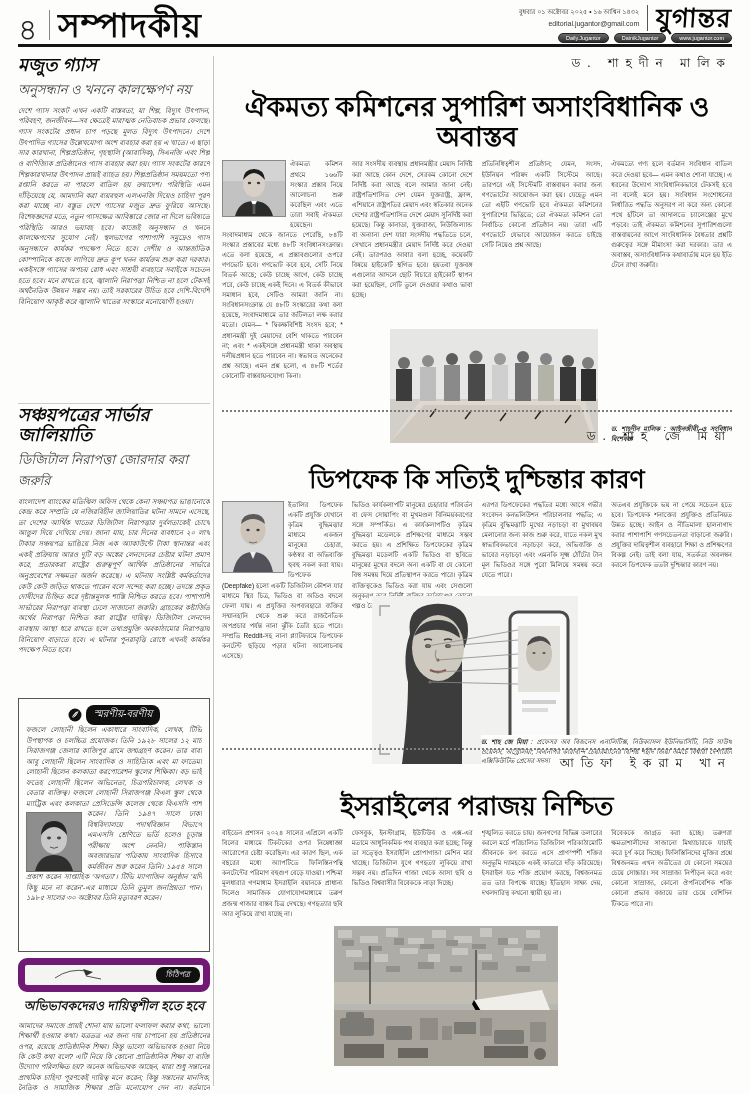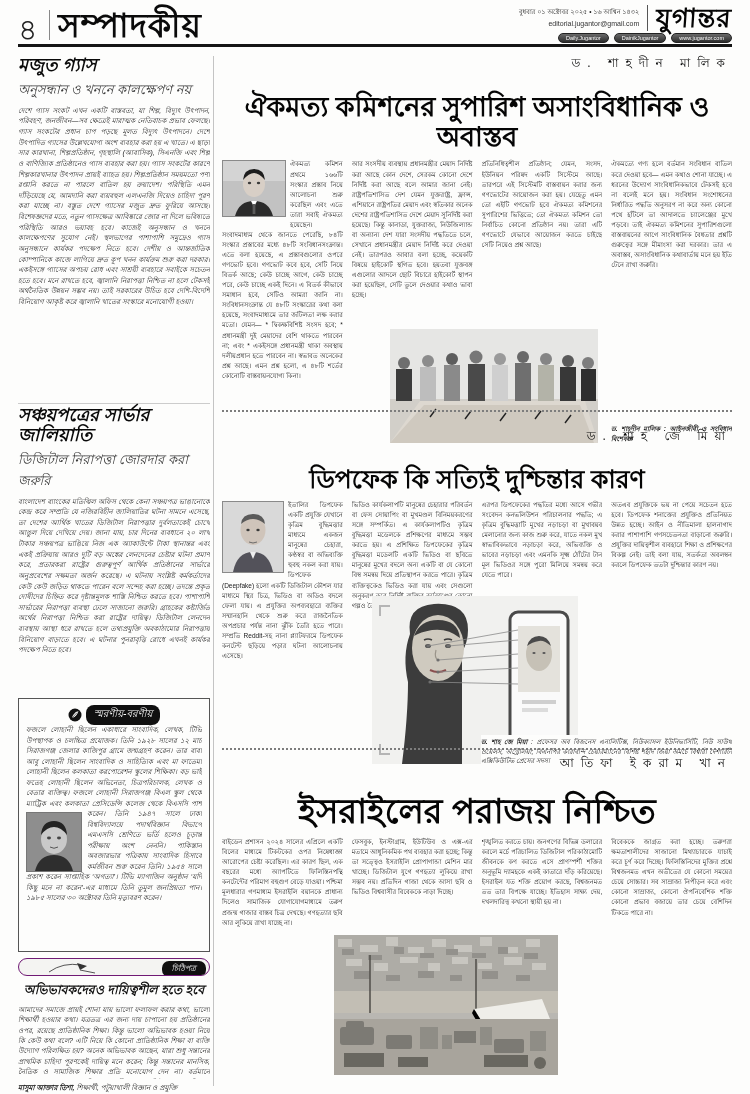--- a/index.html
+++ b/index.html
@@ -36,35 +36,35 @@
   .ed2 .lbody { height:238px; }
 
   .memorial { top:698px; height:254px; border:1px solid #555; padding:6px 7px; }
   .mem-head { display:flex; justify-content:center; align-items:center; gap:4px; }
   .mem-pill { background:#101010; color:#fff; font-size:10px; padding:1px 8px 2px; border-radius:8px; }
   .mem-title { font-size:15px; font-weight:bold; margin:6px 0 3px; }
   .mem-body { font-size:7px; line-height:1.5; text-align:justify; color:#1c1c1c; overflow:hidden; height:176px; }
   .mem-photo { float:left; width:56px; height:60px; margin:3px 5px 0 0; border:1px solid #777; background:#909090; }
 
   .letters { top:958px; height:132px; }
-  .let-head { position:relative; height:18px; border:1px solid #701a75; border-radius:9px; overflow:hidden; background:#f4f4f2; }
+  .let-head { position:relative; height:34px; border:7px solid #701a75; border-radius:9px; overflow:hidden; background:#f4f4f2; }
   .let-pill { position:absolute; right:3px; top:2px; background:#101010; color:#fff; font-size:8px; padding:1px 10px 2px; border-radius:7px; }
   .let-pen { position:absolute; left:28px; top:1px; }
   .let-title { font-size:12.5px; font-weight:bold; text-align:center; margin:5px 0 4px; }
   .let-body { font-size:7px; line-height:1.48; text-align:justify; color:#1c1c1c; overflow:hidden; height:74px; }
   .let-sig { font-size:7px; margin-top:3px; }
   .let-sig b { font-weight:bold; }
 
   
   .art { position:absolute; left:222px; width:510px; }
   .byline { font-size:12px; text-align:right; letter-spacing:7px; color:#0a0a0a; }
   .headline { font-weight:bold; text-align:center; line-height:1.12; color:#050505; margin-top:18px; }
   .a1 { top:54px; }  .a1 .headline { font-size:27px; }
   .a2 { top:427px; } .a2 .headline { font-size:25px; }
-  .a3 { top:754px; } .a3 .headline { font-size:34px; }
+  .a3 { top:754px; } .a3 .headline { font-size:26px; }
   .abody { position:relative; display:flex; gap:9px; overflow:hidden; margin-top:7px; }
   .a1 .abody { height:286px; }
   .a2 .abody { height:266px; }
   .a3 .abody { height:290px; }
   .col { flex:1 1 0; font-size:6.5px; line-height:1.55; text-align:justify; color:#202020; overflow:hidden; }
   .authbox { float:left; border:1px solid #8a8a8a; margin:1px 4px 3px 0; background:#cfcfcf; }
   .auth1 { width:64px; height:57px; }
   .auth2 { width:62px; height:72px; }
   .ph { position:absolute; background:#fff; }
   .meet-photo { left:168px; top:170px; width:208px; height:114px; }

